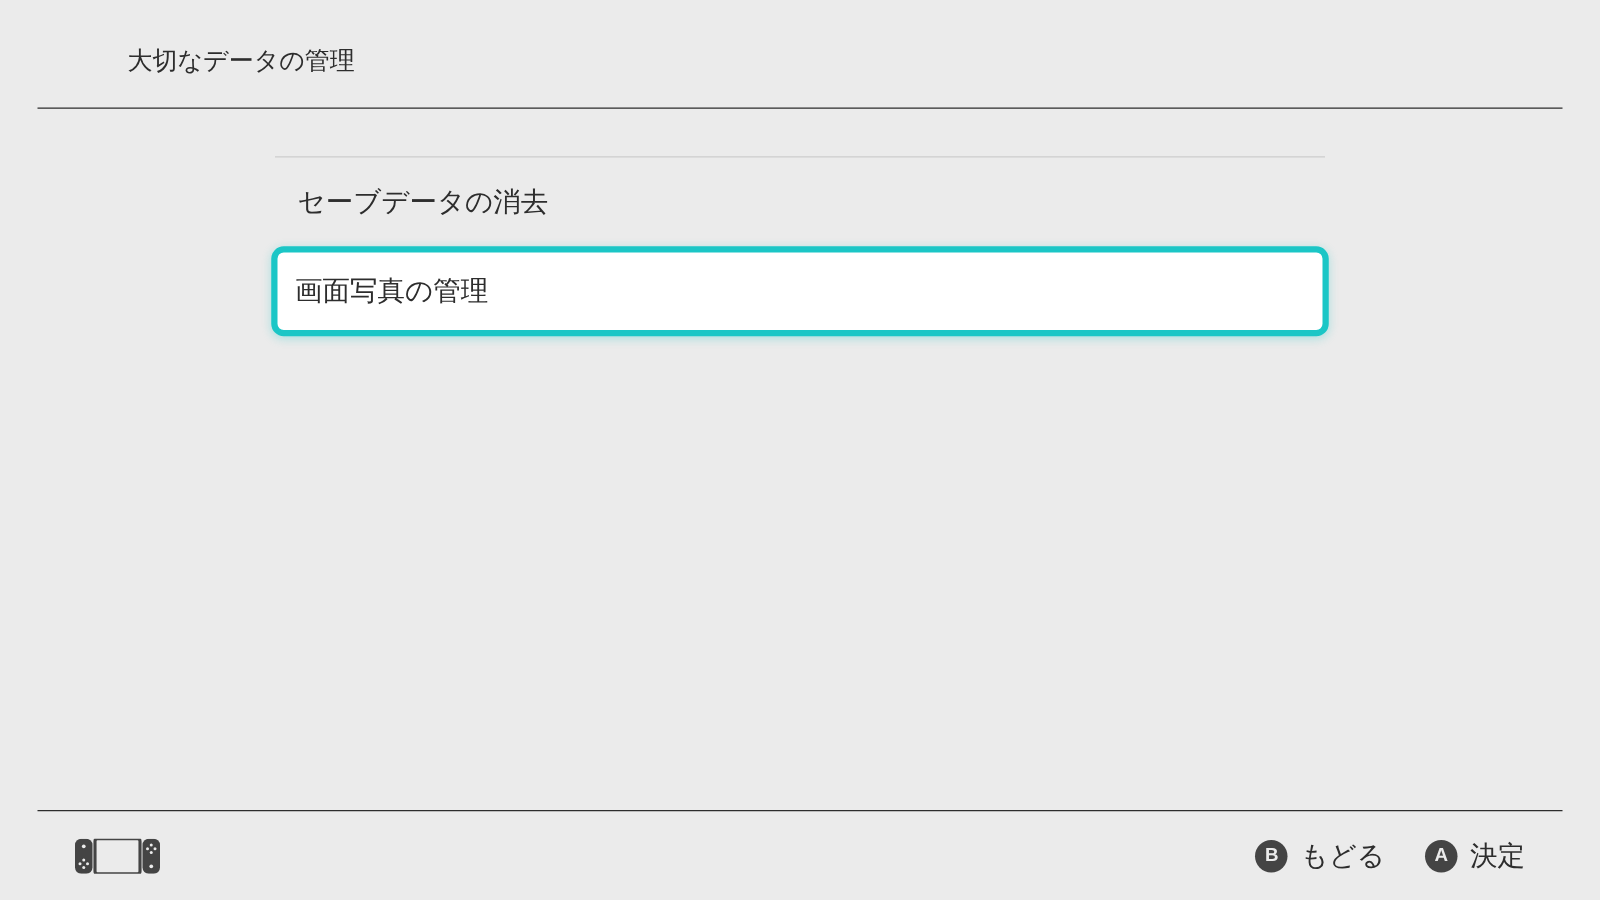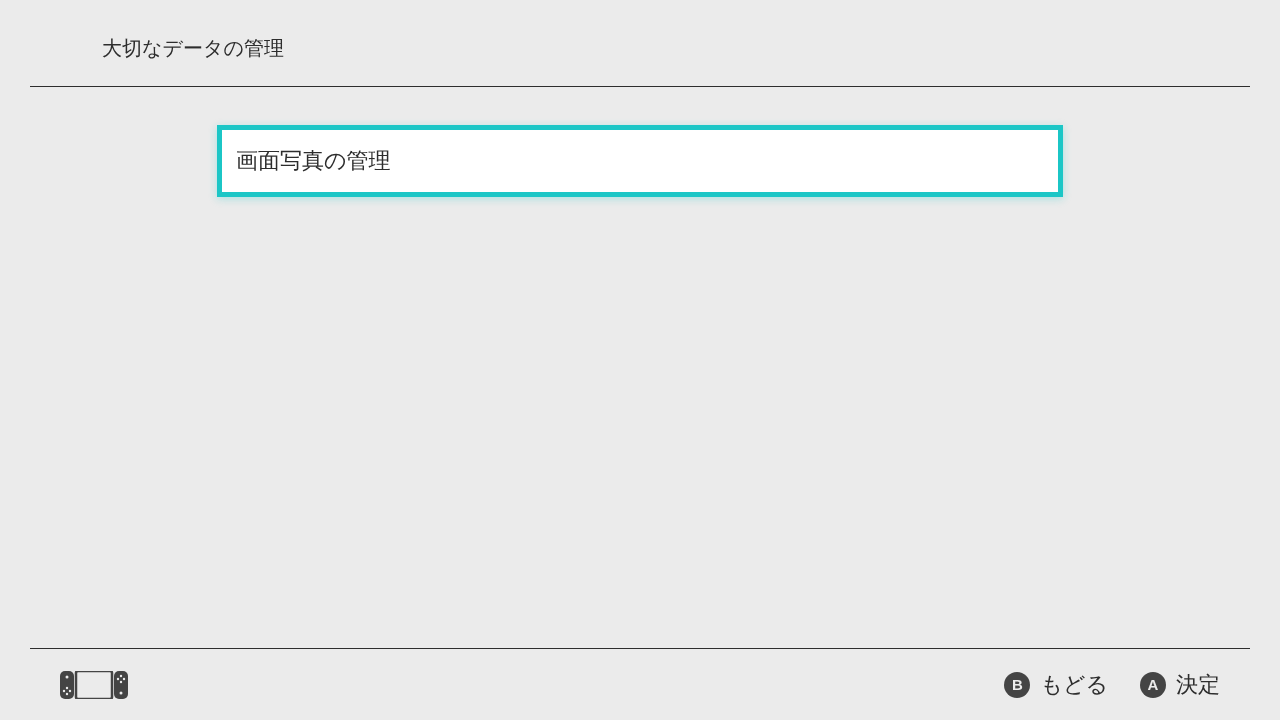--- a/index.html
+++ b/index.html
@@ -38,21 +38,21 @@
       align-items: center;
       padding-left: 18px;
       font-size: 22px;
       color: #2d2d2d;
       border-top: 1px solid #cdcdcd;
       cursor: pointer;
     }
     .menu-item.selected {
       background-color: #ffffff;
       border: 5px solid #1bc6c6;
-      border-radius: 0;
+      border-radius: 10px;
       box-shadow: 0 2px 8px rgba(27, 198, 198, 0.3);
       padding-left: 14px;
       margin-left: -3px;
       width: 846px;
     }
     .footer {
       position: absolute;
       bottom: 0;
       left: 30px;
       right: 30px;
@@ -94,20 +94,23 @@
   </style>
 </head>
 <body>
 
 <div class="header">
   <h1 class="header-title">大切なデータの管理</h1>
 </div>
 
 <div class="content">
   <div class="menu-list">
+    <div class="menu-item">
+      <span>セーブデータの消去</span>
+    </div>
     <div class="menu-item selected">
       <span>画面写真の管理</span>
     </div>
   </div>
 </div>
 
 <div class="footer">
   <div class="controller-icon">
     <svg width="68" height="28" viewBox="0 0 68 28">
       <rect x="0" y="0" width="14" height="28" rx="5" fill="#444444"></rect>

